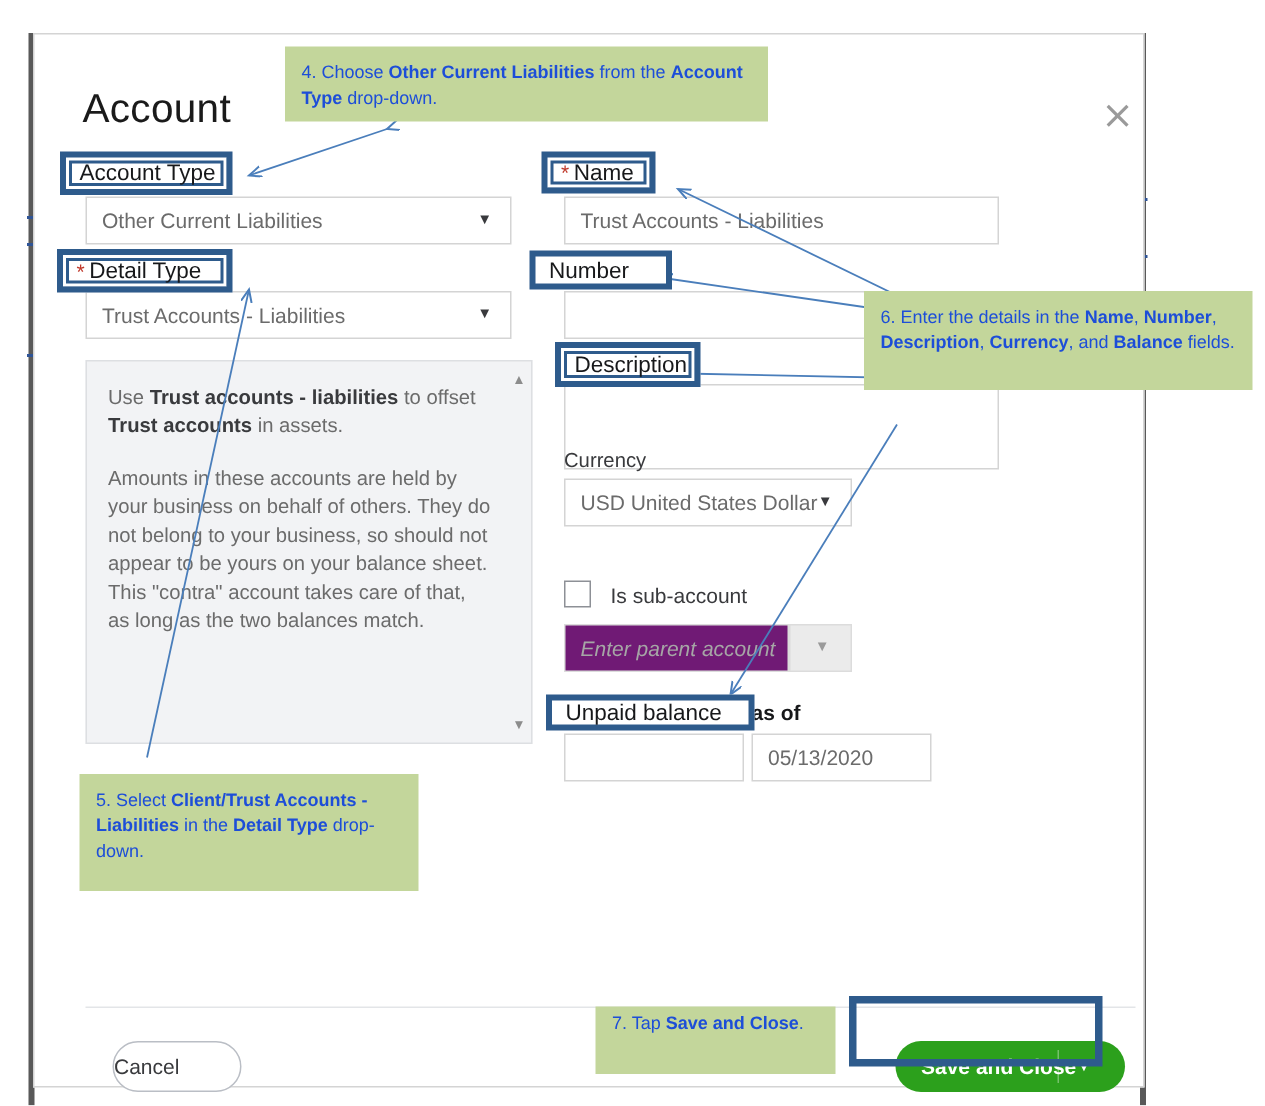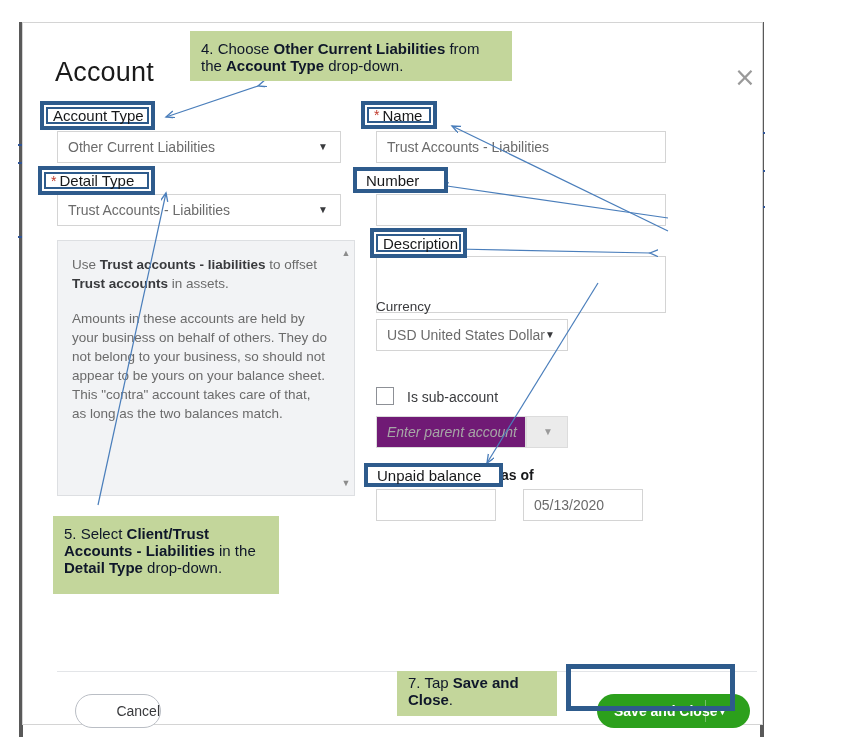--- a/index.html
+++ b/index.html
@@ -173,21 +173,21 @@
     top: 671px;
     width: 86px;
     height: 34px;
     box-sizing: border-box;
     border: 1px solid #babec5;
     border-radius: 17px;
     background: #fff;
     color: #393a3d;
     font-size: 14px;
     line-height: 32px;
-    text-align: right;
+    text-align: left;
     cursor: pointer;
   }
   .btn-save {
     position: absolute;
     left: 574px;
     top: 671px;
     width: 153px;
     height: 34px;
     box-sizing: border-box;
     border-radius: 17px;
@@ -202,22 +202,22 @@
   .btn-save .caret { position: absolute; right: 22px; top: 0; font-size: 11px; }
   .btn-save .divider {
     position: absolute; right: 44px; top: 6px;
     width: 1px; height: 22px; background: rgba(255,255,255,.35);
   }
 
   
   .callout {
     position: absolute;
     background: #c3d69b;
-    color: #0f172a;
-    font-size: 15px;
+    color: #1d4ed8;
+    font-size: 12px;
     line-height: 17px;
     padding: 9px 11px;
     box-sizing: border-box;
   }
   .callout b { font-weight: bold; }
 
   
   .hl {
     position: absolute;
     box-sizing: border-box;
@@ -302,21 +302,21 @@
     </div>
     <div class="select-box disabled" style="left:503px; top:393px; width:42px; background:#ebebeb; border-color:#dcdcdc;">
       <span class="caret" style="right:14px; color:#9a9a9a;">▼</span>
     </div>
 
     <div class="field-label" style="left:478px; top:444px; font-weight:bold; color:#17181a; font-size:14px;">as of</div>
 
     <div class="input-box empty" style="left:353px; top:466px; width:120px;">
       <span></span>
     </div>
-    <div class="input-box" style="left:500px; top:466px; width:120px;">
+    <div class="input-box" style="left:478px; top:466px; width:120px;">
       <span>05/13/2020</span>
     </div>
 
     <div class="help-panel" style="left:34px; top:217px;">
       <p>
         <span>Use </span><b>Trust accounts - liabilities</b><span> to offset </span><b>Trust accounts</b><span> in assets.</span>
       </p>
       <p>Amounts in these accounts are held by your business on behalf of others. They do not belong to your business, so should not appear to be yours on your balance sheet. This "contra" account takes care of that, as long as the two balances match.</p>
       <div class="help-scroll">
         <div class="up">▲</div>
@@ -359,20 +359,23 @@
   </svg>
 
   <div class="callout" style="left:190px; top:31px; width:322px; height:50px;">
     <span>4. Choose </span><b>Other Current Liabilities</b><span> from the </span><b>Account Type</b><span> drop-down.</span>
   </div>
 
   <div class="callout" style="left:53px; top:516px; width:226px; height:78px;">
     <span>5. Select </span><b>Client/Trust Accounts - Liabilities</b><span> in the </span><b>Detail Type</b><span> drop-down.</span>
   </div>
 
+  <div class="callout" style="left:576px; top:194px; width:259px; height:66px;">
+    <span>6. Enter the details in the </span><b>Name</b><span>, </span><b>Number</b><span>, </span><b>Description</b><span>, </span><b>Currency</b><span>, and </span><b>Balance</b><span> fields.</span>
+  </div>
 
   <div class="callout" style="left:397px; top:671px; width:160px; height:45px; padding-top:3px;">
     <span>7. Tap </span><b>Save and Close</b><span>.</span>
   </div>
 
   <div class="hl double" style="left:40px; top:101px; width:115px; height:29px;">
     <span>Account Type</span>
   </div>
 
   <div class="hl double" style="left:38px; top:166px; width:117px; height:29px;">

